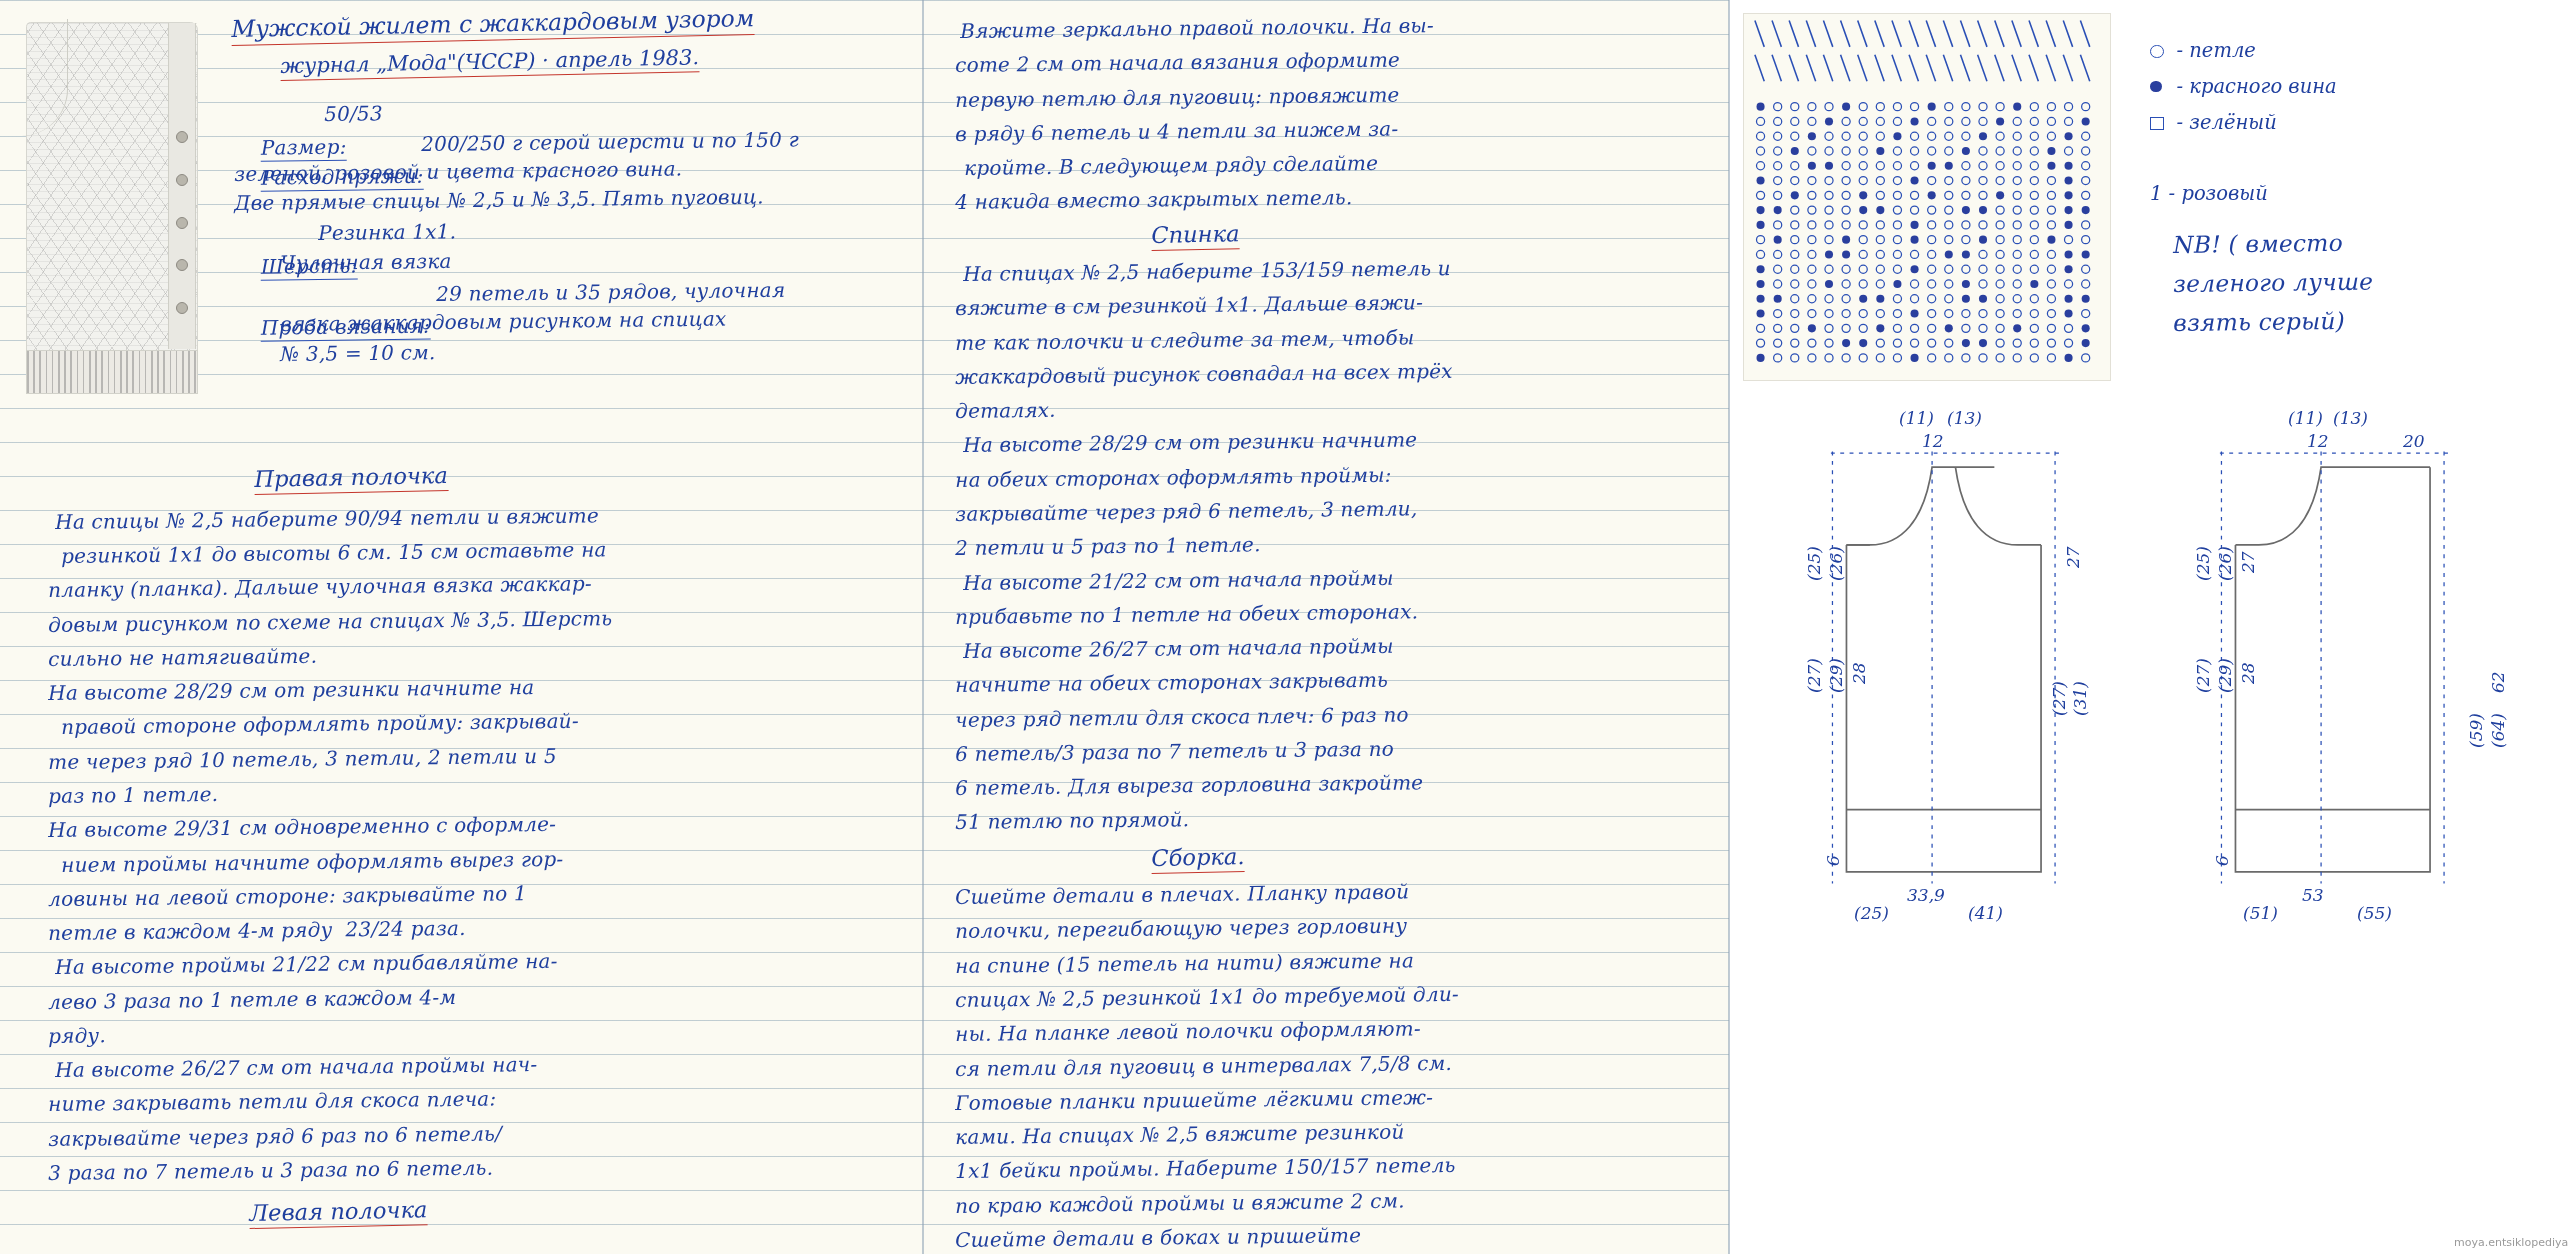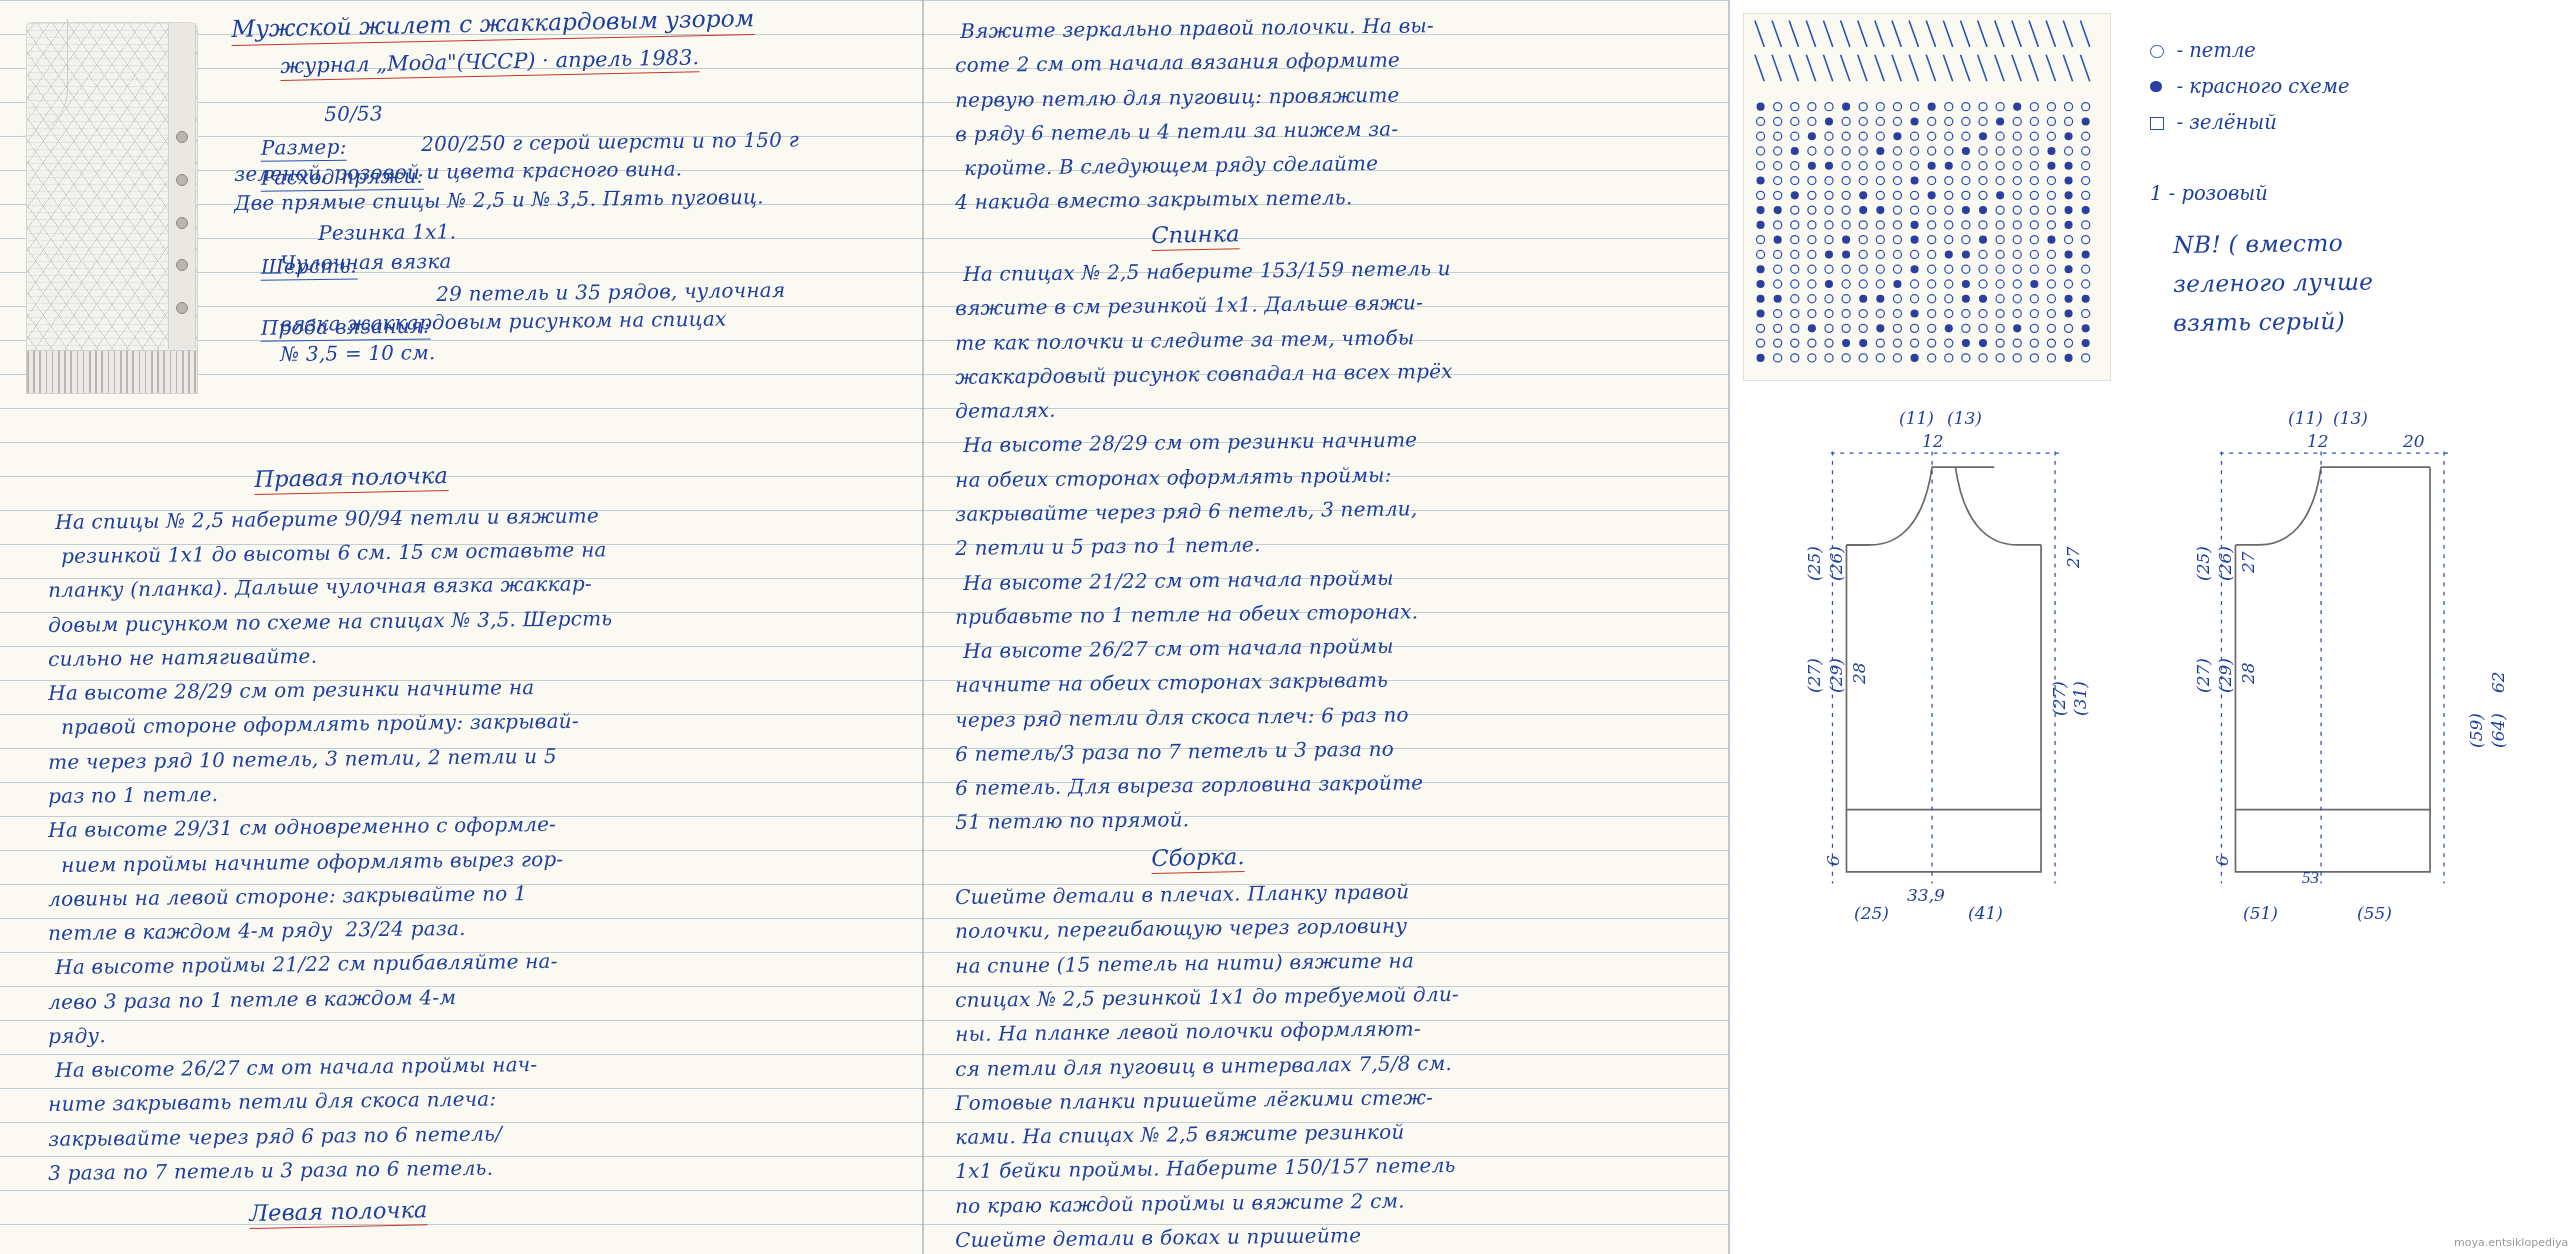--- a/index.html
+++ b/index.html
@@ -638,21 +638,21 @@
     <div class="leg-row">
       <span class="leg-mark">
         <span class="sym-o" style="display:block;width:11.7px;height:11.7px;"></span>
       </span>
       <span class="leg-txt">- петле</span>
     </div>
     <div class="leg-row">
       <span class="leg-mark">
         <span class="sym-dot" style="display:block;width:11.7px;height:11.7px;"></span>
       </span>
-      <span class="leg-txt">- красного схеме</span>
+      <span class="leg-txt">- красного вина</span>
     </div>
     <div class="leg-row">
       <span class="leg-mark">
         <span class="sym-sq" style="display:block;width:11.7px;height:11.7px;"></span>
       </span>
       <span class="leg-txt">- зелёный</span>
     </div>
     <div class="leg-row">
       <span class="leg-txt" style="left:0;margin-top:35px;">1 - розовый</span>
     </div>
@@ -721,18 +721,18 @@
     <div class="snum rot" style="left:34px;top:248px;">28</div>
     <div class="snum rot" style="left:-11px;top:145px;">(25)</div>
     <div class="snum rot" style="left:11px;top:145px;">(26)</div>
     <div class="snum rot" style="left:34px;top:137px;">27</div>
     <div class="snum rot" style="left:262px;top:312px;">(59)</div>
     <div class="snum rot" style="left:284px;top:312px;">(64)</div>
     <div class="snum rot" style="left:284px;top:257px;">62</div>
     <div class="snum rot" style="left:7.8px;top:430px;">6</div>
     <div class="snum" style="left:39px;top:467px;">(51)</div>
     <div class="snum" style="left:153px;top:467px;">(55)</div>
-    <div class="snum" style="left:98px;top:432px;font-family:Liberation Serif, serif;">53</div>
+    <div class="snum" style="left:98px;top:449px;">53</div>
   </div>
 
   <div class="watermark">moya.entsiklopediya</div>
 </div>
 
 
 </body></html>

